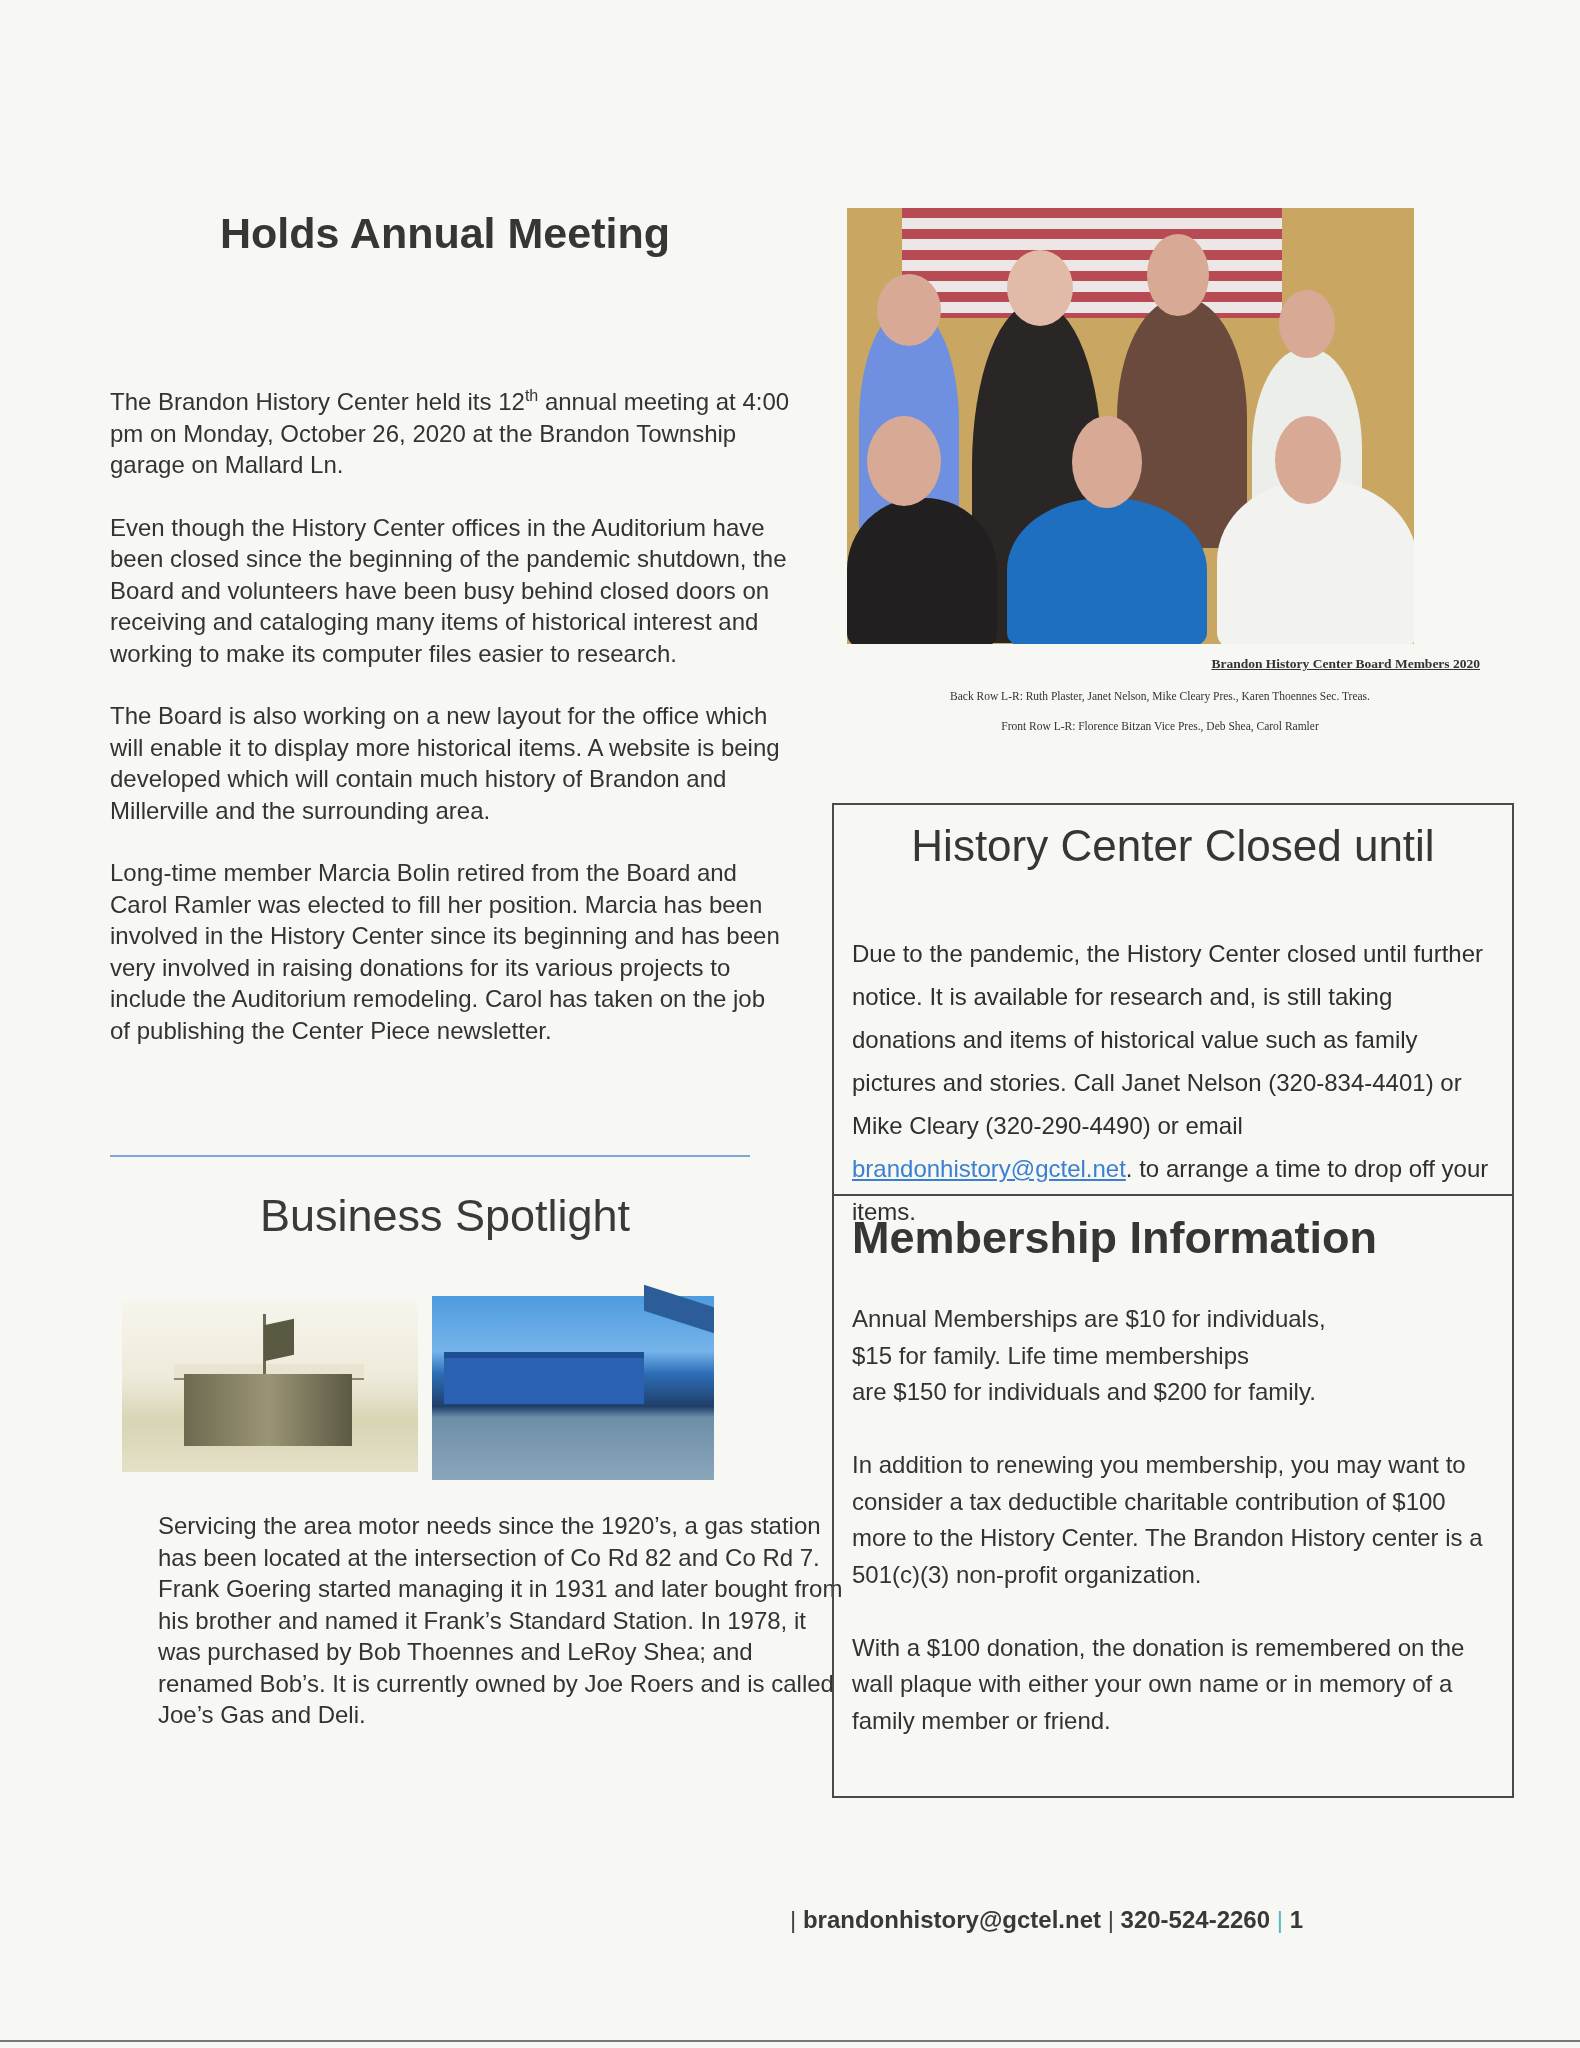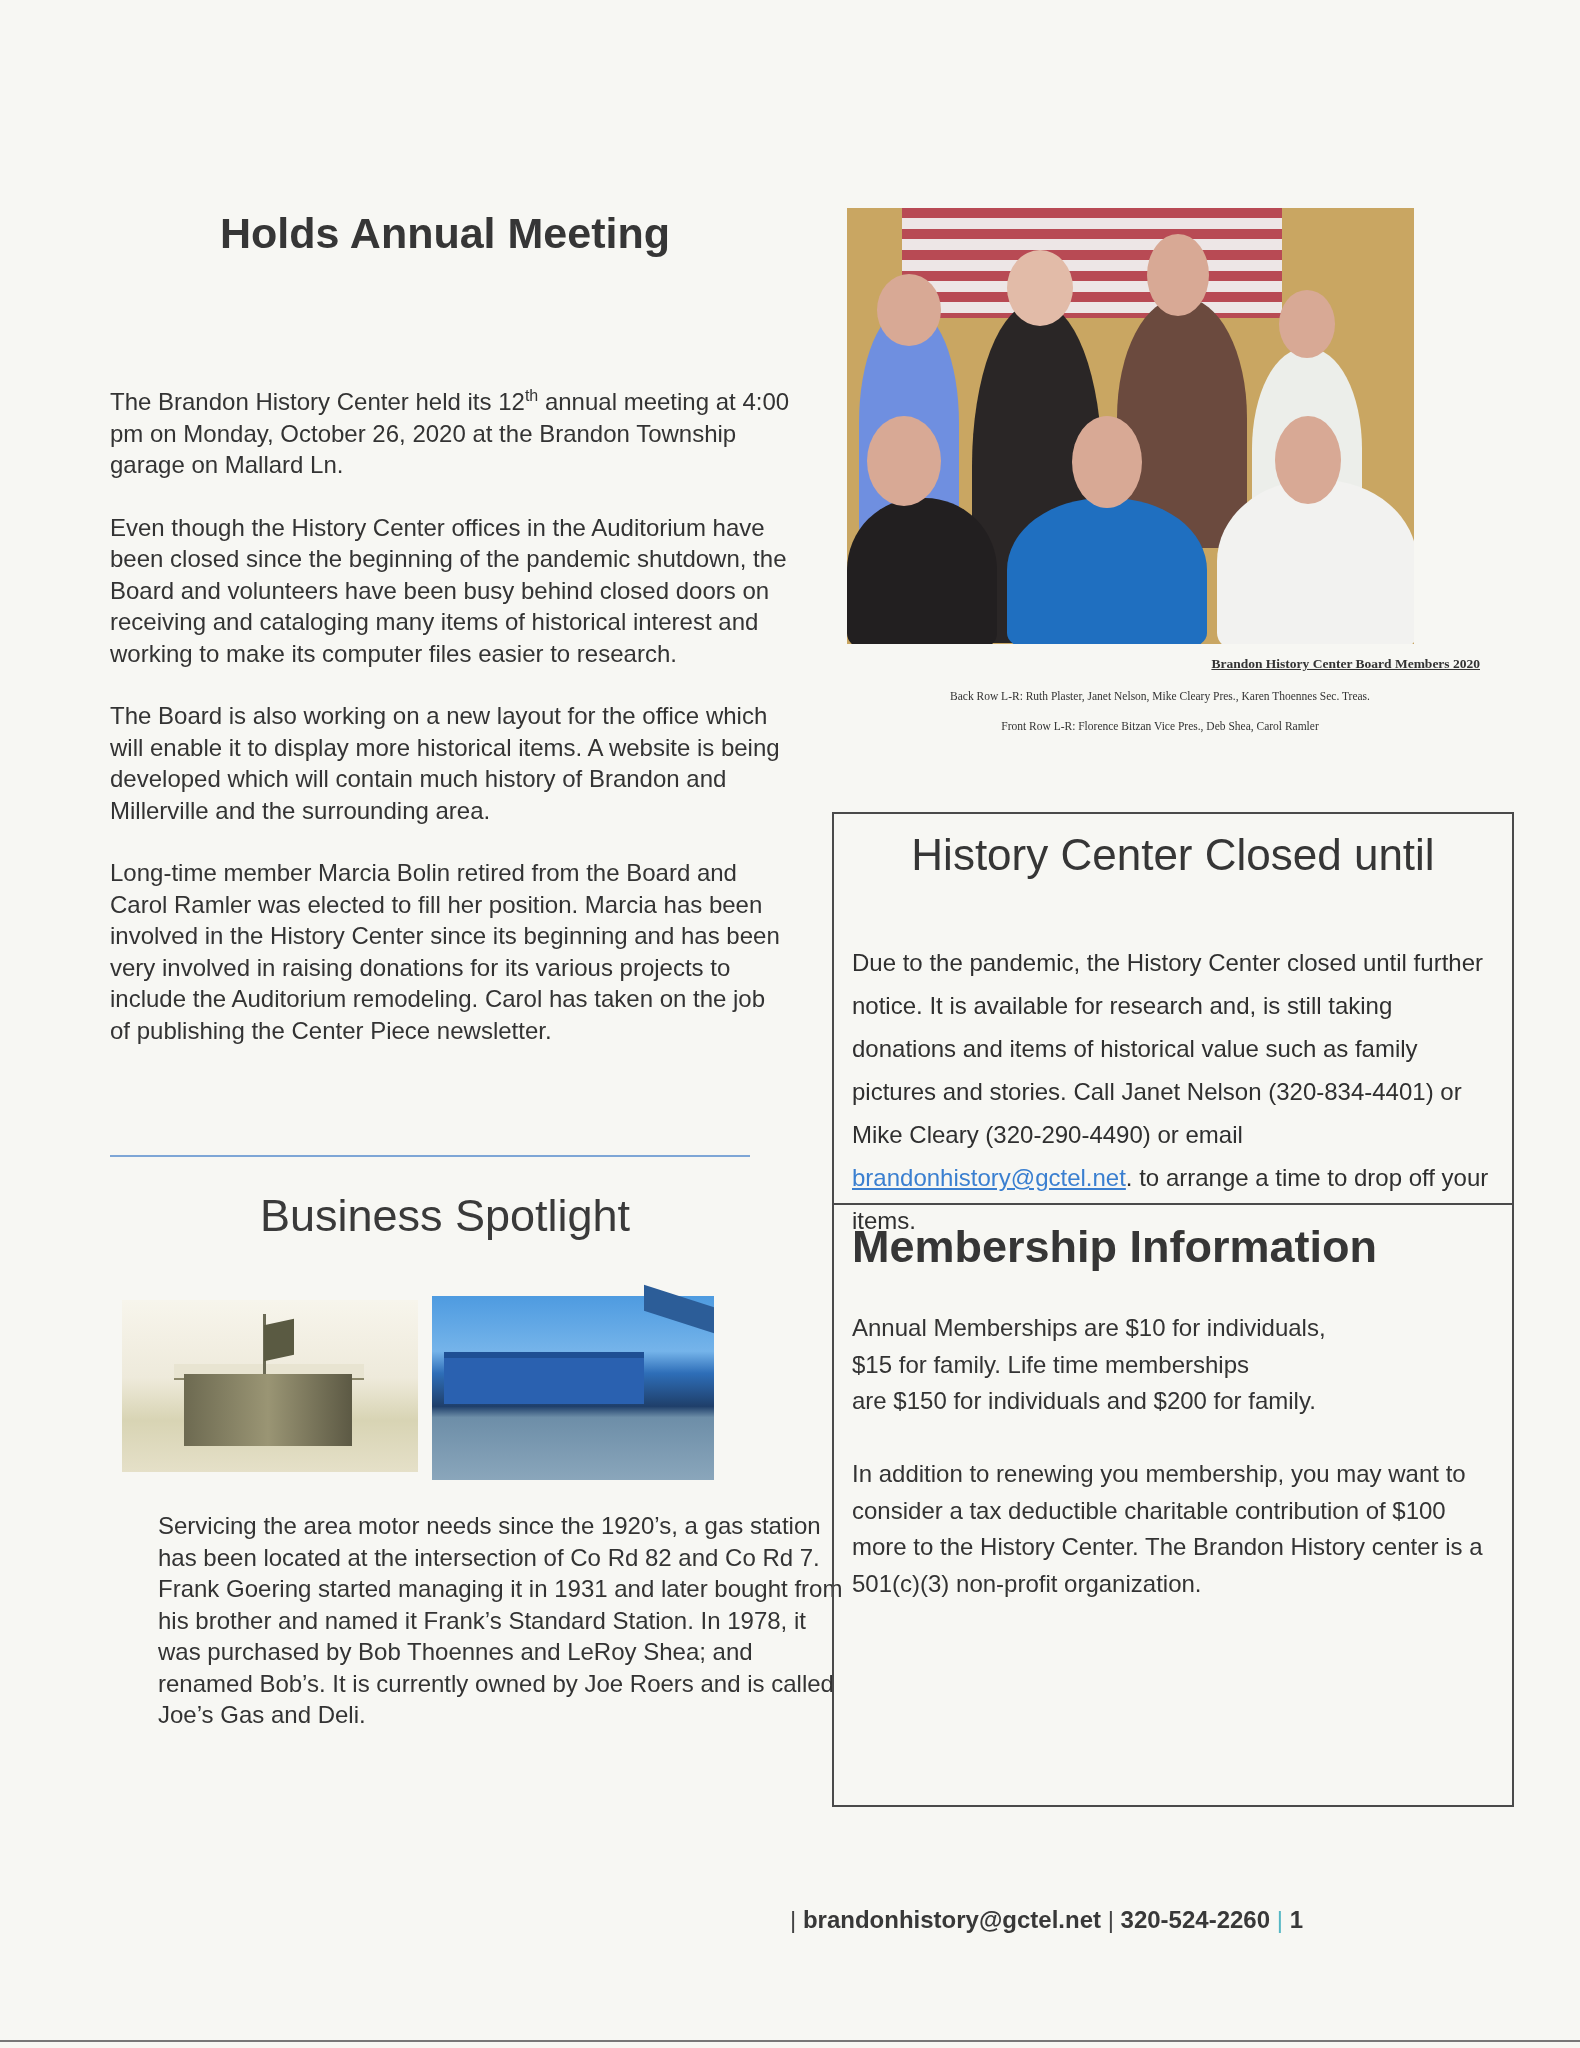--- a/index.html
+++ b/index.html
@@ -44,21 +44,21 @@
       background: #c9a662; overflow: hidden;
     }
     .flag { position:absolute; left:55px; top:0; width:380px; height:110px;
       background: repeating-linear-gradient(180deg,#b84a54 0px,#b84a54 10px,#ede6e6 10px,#ede6e6 21px); }
     .person { position:absolute; border-radius: 48% 48% 10% 10%; }
     .head { position:absolute; border-radius:50%; background:#d8a995; }
     .caption { left: 840px; top: 656px; width: 640px; text-align: center; font-family: "Liberation Serif", serif; color:#333; }
     .caption .cap-title { font-size: 13.5px; font-weight: bold; text-decoration: underline; display:block; margin-bottom: 18px; text-align: right; }
     .caption .cap-line { font-size: 11.5px; display:block; margin-bottom: 18px; }
 
-    .box { border: 2px solid #4a4a4a; box-sizing: border-box; margin-top: 9px; }
+    .box { border: 2px solid #4a4a4a; box-sizing: border-box; }
     .closed-box { left: 832px; top: 803px; width: 682px; height: 393px; }
     .closed-title { position:absolute; left: 0; top: 12px; width: 100%; text-align:center; font-size: 44px; line-height: 57px; color:#363636; }
     .closed-text { position:absolute; left: 18px; top: 127px; width: 650px; font-size: 24px; line-height: 43px; color:#2f2f2f; }
     .link { color: #3a7fd0; text-decoration: underline; }
     .member-box { left: 832px; top: 1194px; width: 682px; height: 604px; }
     .member-title { position:absolute; left: 18px; top: 16px; font-size: 45px; font-weight:bold; color:#363636; }
     .member-text { position:absolute; left: 18px; top: 105px; width: 650px; font-size: 24px; line-height: 36.5px; color:#333; }
     .member-text p { margin: 0 0 36.5px 0; }
 
     .footer { left: 790px; top: 1906px; font-size: 24px; font-weight: bold; color: #383838; white-space: nowrap; }
@@ -130,20 +130,21 @@
 
 <div class="abs box member-box">
   <div class="member-title">Membership Information</div>
   <div class="member-text">
     <p>
       <span>Annual Memberships are $10 for individuals,</span><br>
       <span>$15 for family. Life time memberships</span><br>
       <span>are $150 for individuals and $200 for family.</span>
     </p>
     <p>In addition to renewing you membership, you may want to consider a tax deductible charitable contribution of $100 more to the History Center. The Brandon History center is a 501(c)(3) non-profit organization.</p>
+    <p>With a $100 donation, the donation is remembered on the wall plaque with either your own name or in memory of a family member or friend.</p>
   </div>
 </div>
 
 <div class="abs footer">
   <span class="sep">|</span>
   <span>brandonhistory@gctel.net</span>
   <span class="sep">|</span>
   <span>320-524-2260</span>
   <span class="sep-accent">|</span>
   <span>1</span>

